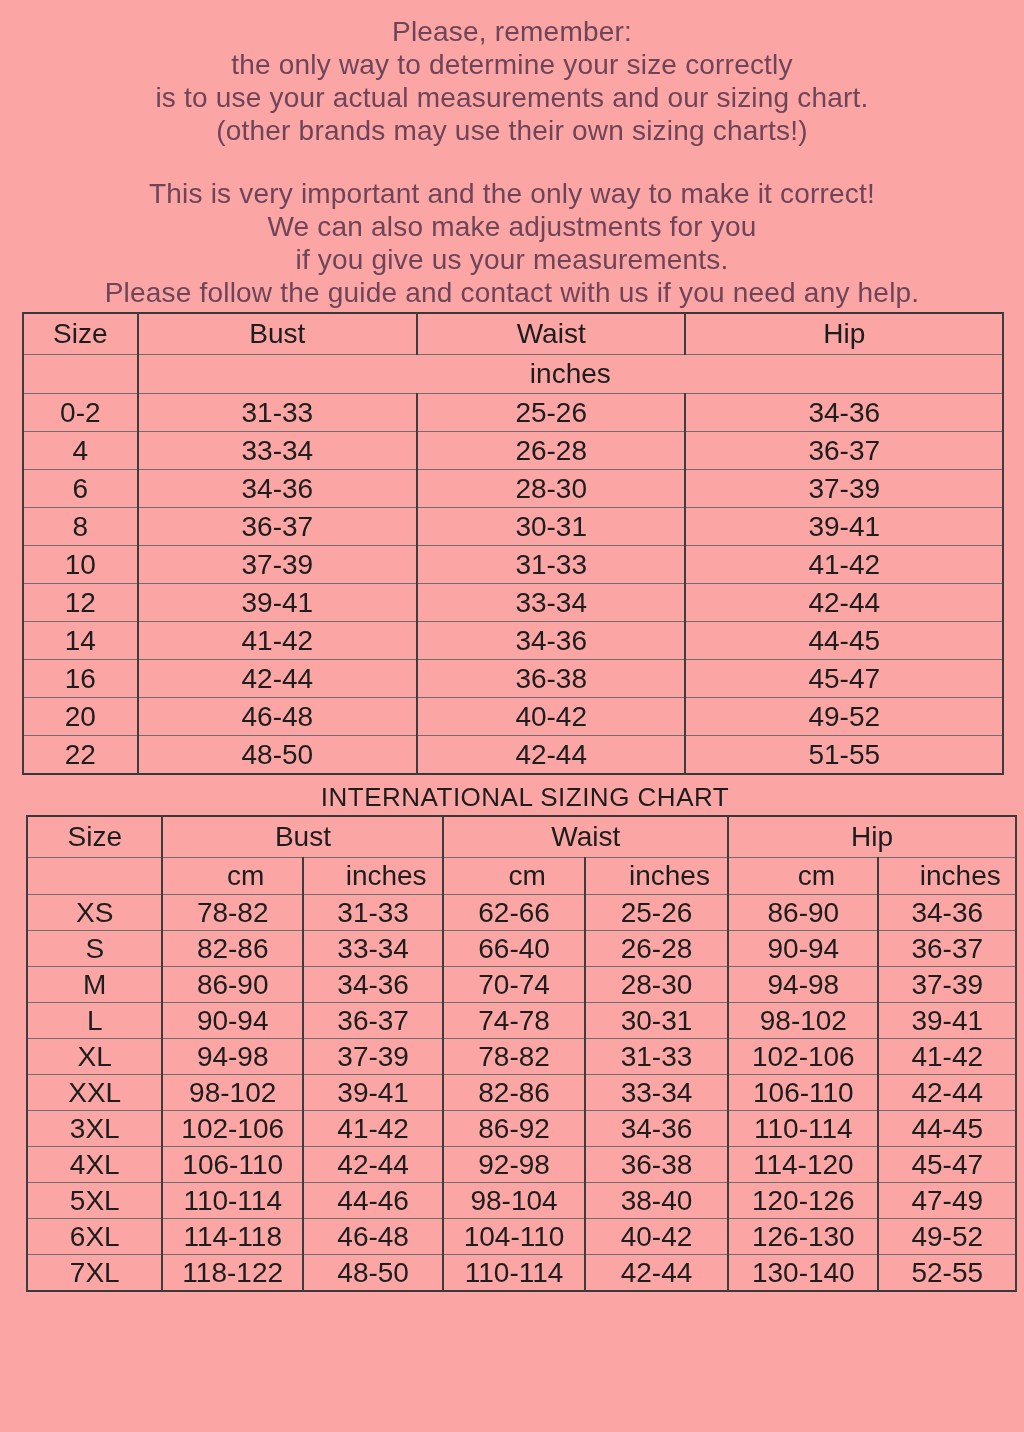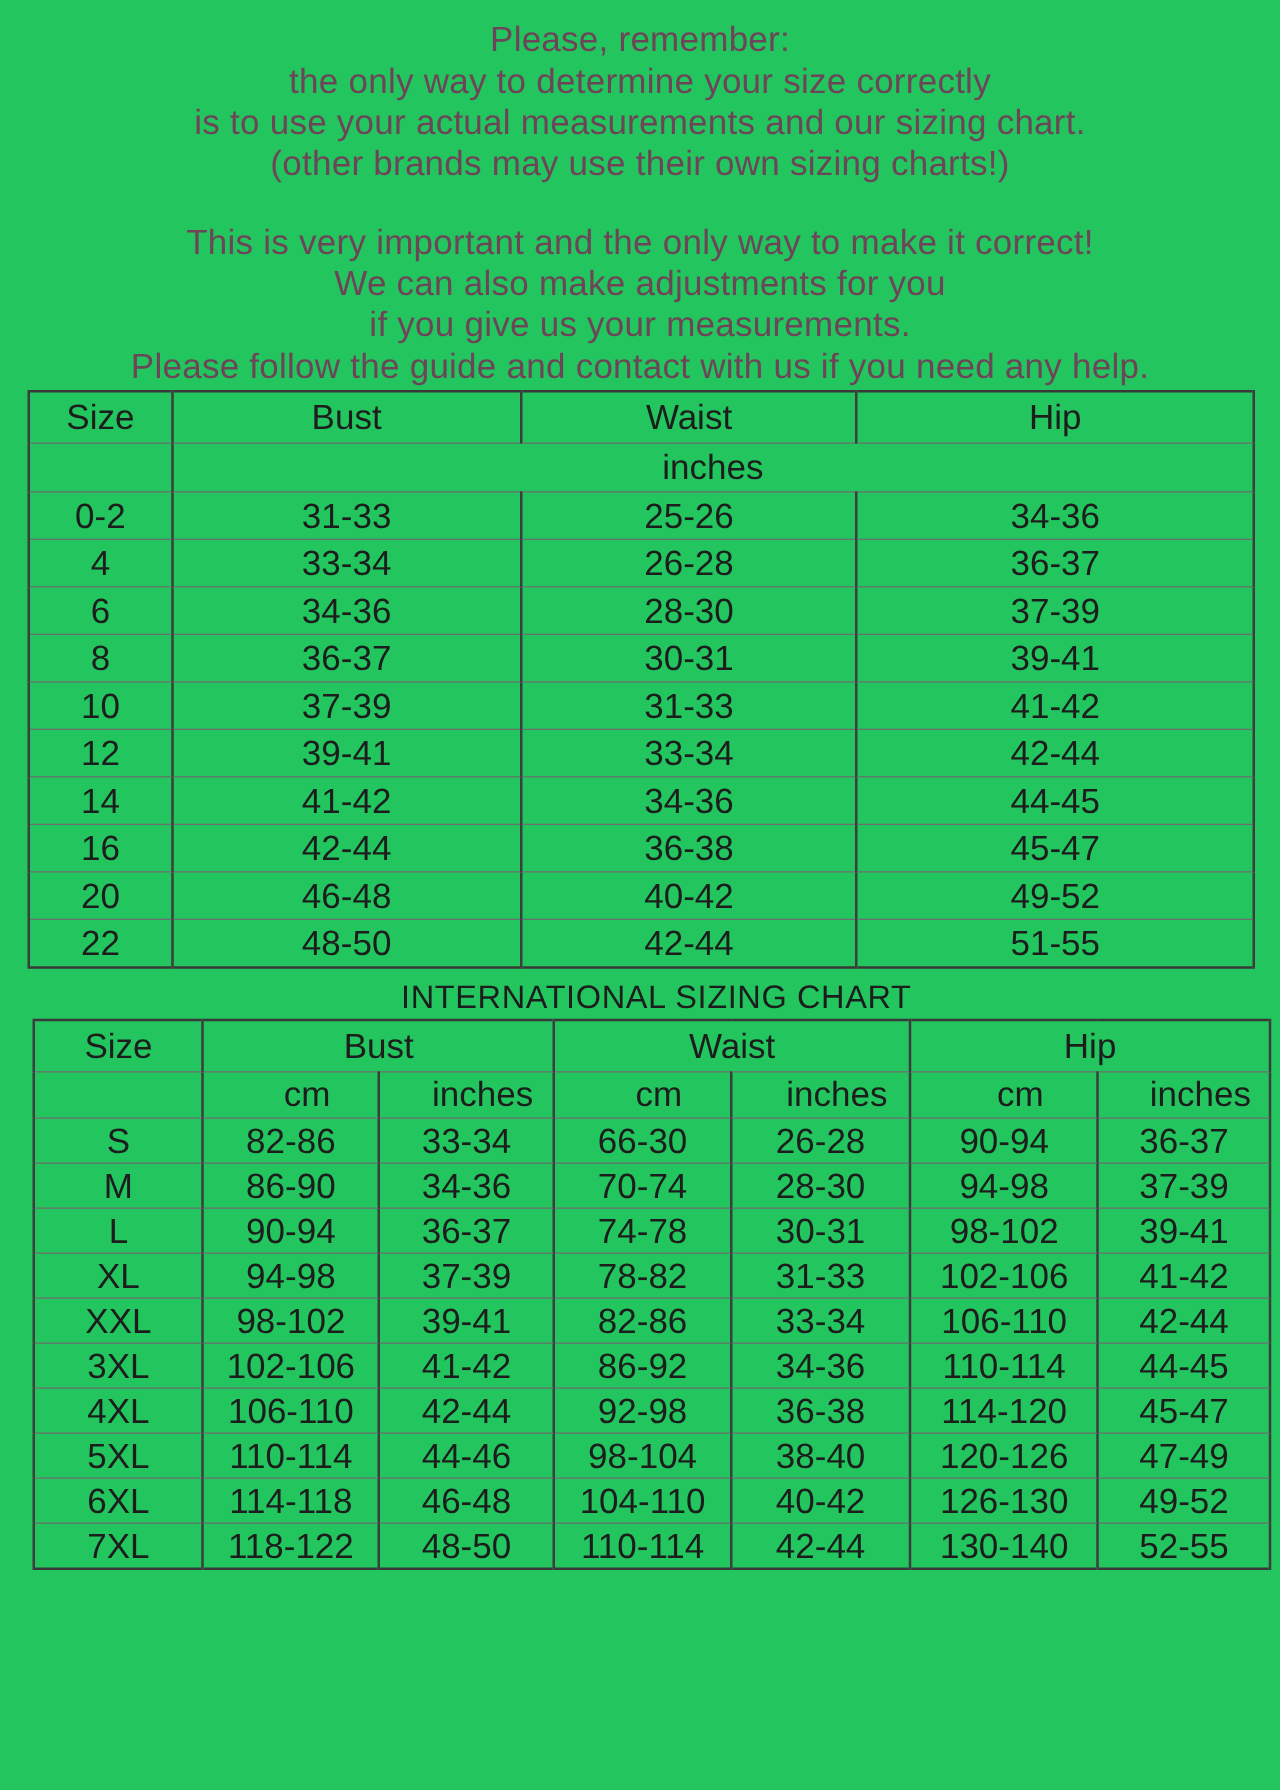--- a/index.html
+++ b/index.html
@@ -4,21 +4,21 @@
 <style>
   html, body {
     margin: 0;
     padding: 0;
     background: #ffffff;
     font-family: "Liberation Sans", "DejaVu Sans", sans-serif;
   }
   .page {
     width: 1024px;
     height: 1432px;
-    background: #22c55e;
+    background: #fca5a5;
     overflow: hidden;
   }
   .intro {
     text-align: center;
     color: #6e4558;
     font-size: 28px;
     line-height: 33px;
     font-weight: 300;
     letter-spacing: 0.2px;
   }
@@ -198,24 +198,33 @@
         <td class="unit-cell">cm</td>
         <td class="unit-cell">inches</td>
         <td class="unit-cell">cm</td>
         <td class="unit-cell">inches</td>
         <td class="unit-cell">cm</td>
         <td class="unit-cell">inches</td>
       </tr>
     </thead>
     <tbody>
         <tr>
+          <td>XS</td>
+          <td>78-82</td>
+          <td>31-33</td>
+          <td>62-66</td>
+          <td>25-26</td>
+          <td>86-90</td>
+          <td>34-36</td>
+        </tr>
+        <tr>
           <td>S</td>
           <td>82-86</td>
           <td>33-34</td>
-          <td>66-30</td>
+          <td>66-40</td>
           <td>26-28</td>
           <td>90-94</td>
           <td>36-37</td>
         </tr>
         <tr>
           <td>M</td>
           <td>86-90</td>
           <td>34-36</td>
           <td>70-74</td>
           <td>28-30</td>

